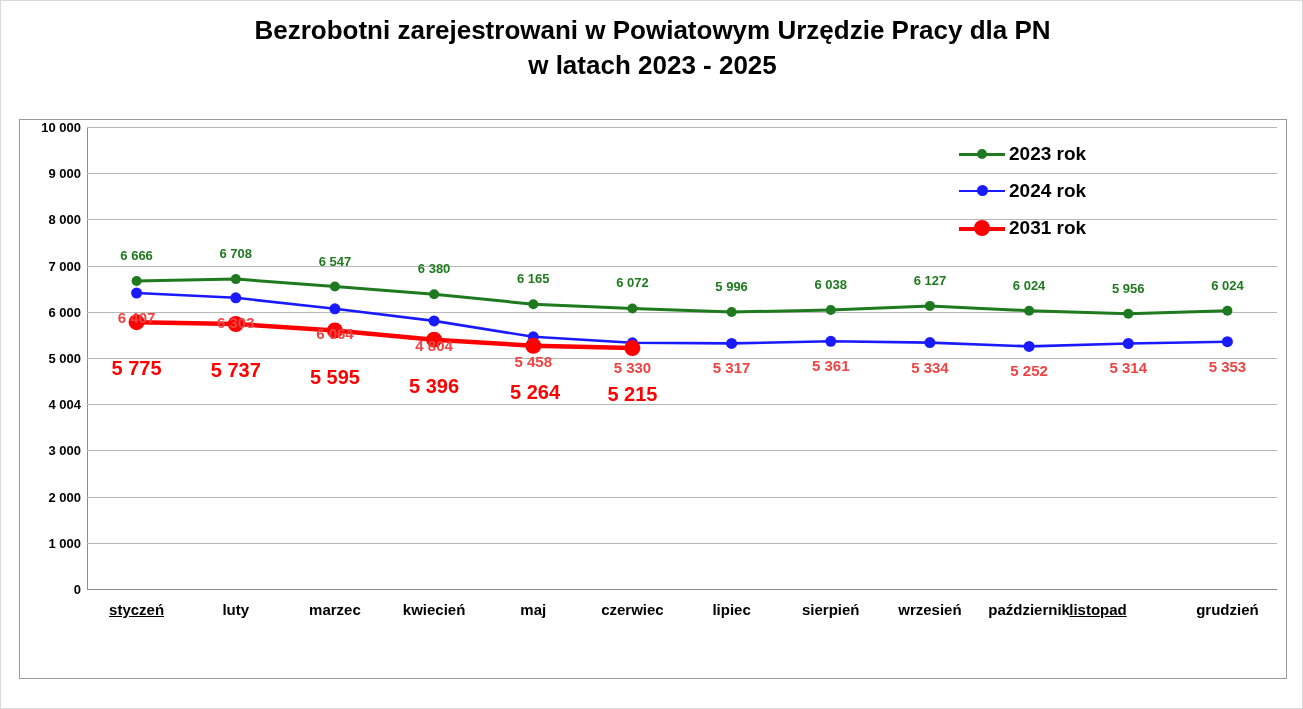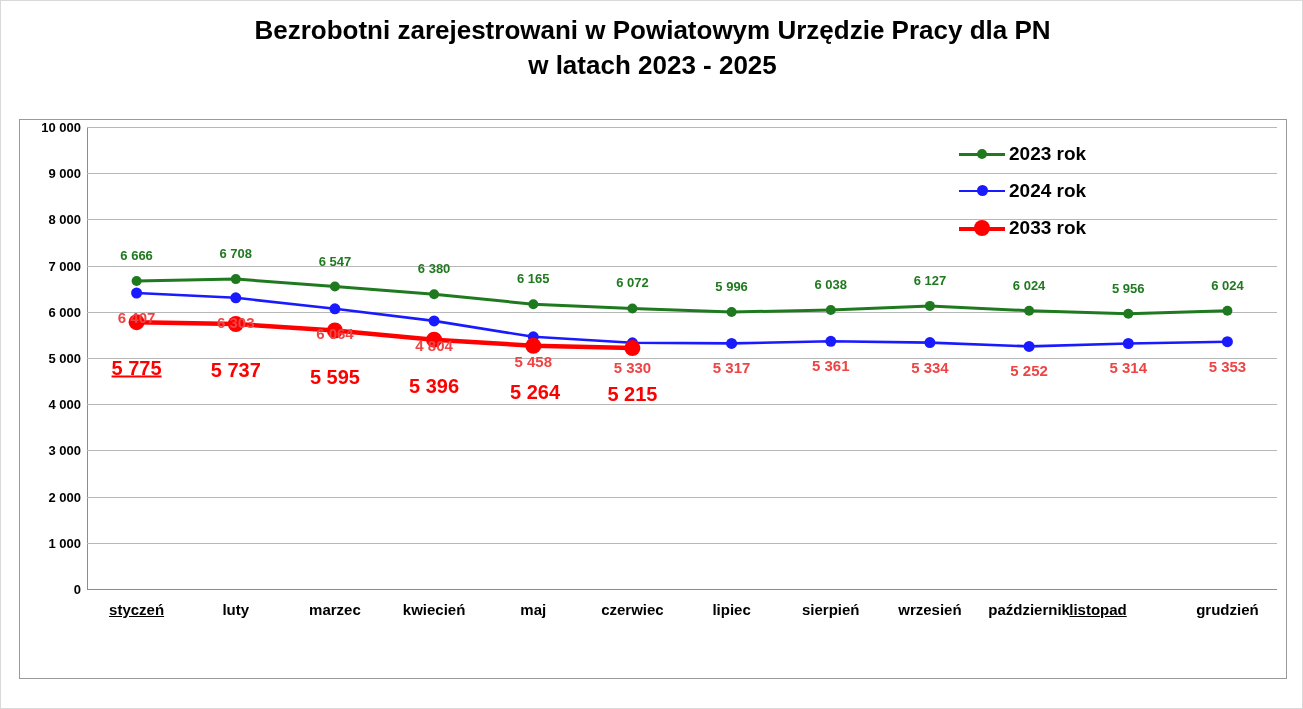--- a/index.html
+++ b/index.html
@@ -170,21 +170,21 @@
   <div id="plot-wrap">
     <div id="plot-frame"></div>
 
     <div id="ytick-col">
         <div class="ytick-label" style="top: 0px;">10 000</div>
         <div class="ytick-label" style="top: 46.2px;">9 000</div>
         <div class="ytick-label" style="top: 92.4px;">8 000</div>
         <div class="ytick-label" style="top: 138.6px;">7 000</div>
         <div class="ytick-label" style="top: 184.8px;">6 000</div>
         <div class="ytick-label" style="top: 231px;">5 000</div>
-        <div class="ytick-label" style="top: 277.2px;">4 000</div>
+        <div class="ytick-label" style="top: 277.2px;">4 004</div>
         <div class="ytick-label" style="top: 323.4px;">3 000</div>
         <div class="ytick-label" style="top: 369.6px;">2 000</div>
         <div class="ytick-label" style="top: 415.8px;">1 000</div>
         <div class="ytick-label" style="top: 462px;">0</div>
       </div>
 
     <div class="plot-area" id="gridlines">
       <div class="axis-line-v"></div>
     <div class="gridline" style="top: 0px;"></div>
         <div class="gridline" style="top: 46.2px;"></div>
@@ -253,21 +253,21 @@
         <div class="dl dl-2024" style="left: 247.917px; top: 205.843px;">6 064</div>
         <div class="dl dl-2024" style="left: 347.083px; top: 217.855px;">4 804</div>
         <div class="dl dl-2024" style="left: 446.25px; top: 233.84px;">5 458</div>
         <div class="dl dl-2024" style="left: 545.417px; top: 239.754px;">5 330</div>
         <div class="dl dl-2024" style="left: 644.583px; top: 240.355px;">5 317</div>
         <div class="dl dl-2024" style="left: 743.75px; top: 238.322px;">5 361</div>
         <div class="dl dl-2024" style="left: 842.917px; top: 239.569px;">5 334</div>
         <div class="dl dl-2024" style="left: 942.083px; top: 243.358px;">5 252</div>
         <div class="dl dl-2024" style="left: 1041.25px; top: 240.493px;">5 314</div>
         <div class="dl dl-2024" style="left: 1140.42px; top: 238.691px;">5 353</div>
-        <div class="dl dl-2025" style="left: 49.5833px; top: 241.195px; text-decoration: underline;">5 775</div>
+        <div class="dl dl-2025" style="left: 49.5833px; top: 241.195px;">5 775</div>
         <div class="dl dl-2025" style="left: 148.75px; top: 242.951px;">5 737</div>
         <div class="dl dl-2025" style="left: 247.917px; top: 249.511px;">5 595</div>
         <div class="dl dl-2025" style="left: 347.083px; top: 258.705px;">5 396</div>
         <div class="dl dl-2025" style="left: 448px; top: 264.803px;">5 264</div>
         <div class="dl dl-2025" style="left: 545.417px; top: 267.067px;">5 215</div>
       </div>
 
     <div id="xtick-row">
         <div class="xtick-label" style="left: 49.5833px; text-decoration: underline;">styczeń</div>
         <div class="xtick-label" style="left: 148.75px;">luty</div>
@@ -296,18 +296,18 @@
             <span class="lline" style="background: rgb(26, 26, 255); height: 2.6px;"></span>
             <span class="ldot" style="background: rgb(26, 26, 255); width: 11px; height: 11px; left: 17.5px; top: 1.5px;"></span>
           </span>
           <span class="legend-label">2024 rok</span>
         </div>
         <div class="legend-row">
           <span class="legend-mark">
             <span class="lline" style="background: rgb(255, 0, 0); height: 4.5px;"></span>
             <span class="ldot" style="background: rgb(255, 0, 0); width: 16px; height: 16px; left: 15px; top: -1px;"></span>
           </span>
-          <span class="legend-label">2033 rok</span>
+          <span class="legend-label">2031 rok</span>
         </div>
       </div>
   </div>
 
 </div>
 
 </body></html>

